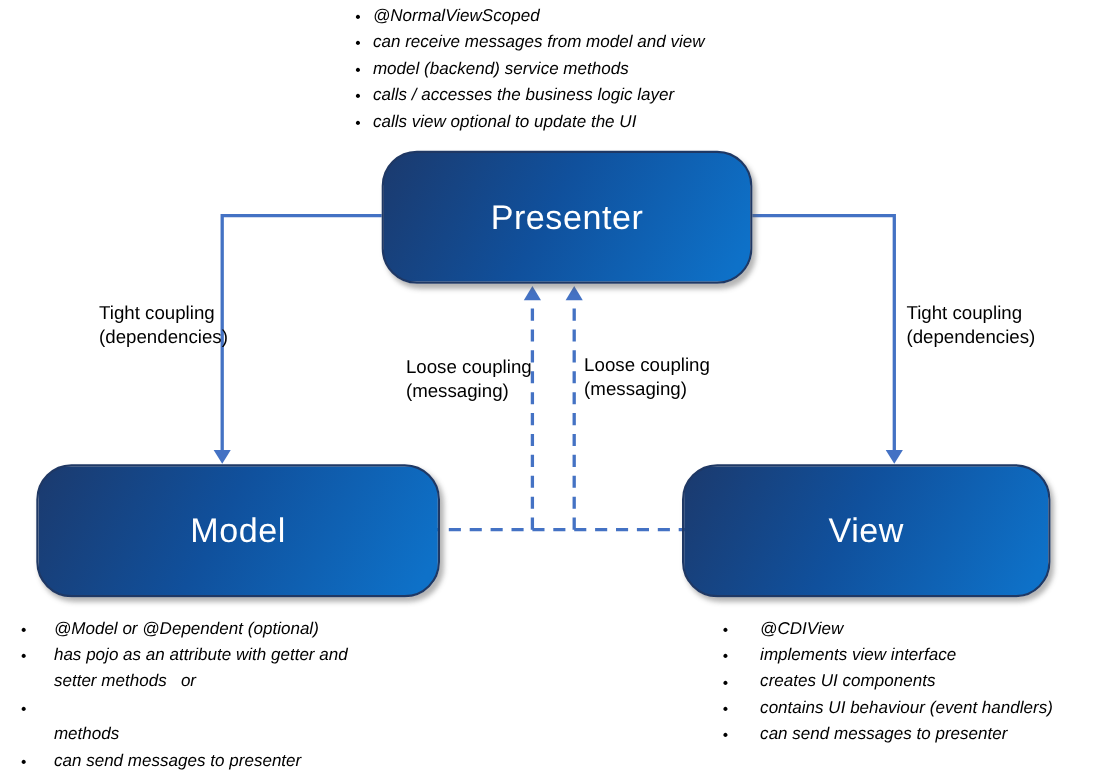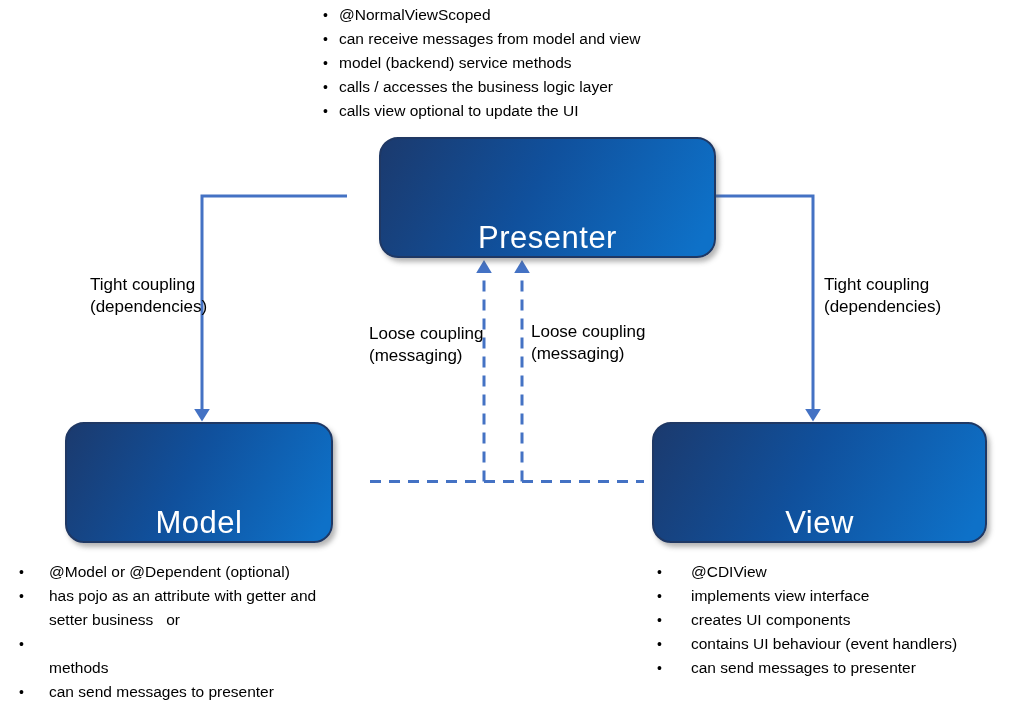--- a/index.html
+++ b/index.html
@@ -21,55 +21,54 @@
     pointer-events: none;
   }
   .conn-line { fill: none; stroke-width: 3; }
   .conn-dashed { stroke-dasharray: 11 8; }
 
   
   .box {
     position: absolute;
     width: 337px;
     height: 121px;
-    border-radius: 19px;
+    border-radius: 32px;
     border: 2.5px solid #1f3864;
     background: linear-gradient(118deg, #1b3a6e 0%, #10509c 45%, #0e71c8 95%);
     box-shadow: 3px 4px 5px rgba(90,90,90,0.45);
     display: flex;
-    align-items: flex-end;
+    align-items: center;
     justify-content: center;
     box-sizing: border-box;
-    margin-left: 32px;
   }
   .box .box-label {
     color: #ffffff;
     font-size: 31px;
     font-weight: 400;
     letter-spacing: 0.5px;
   }
   .box-presenter { left: 347px; top: 137px; }
-  .box-model     { left: 33px;  top: 422px; width: 268px; }
+  .box-model     { left: 33px;  top: 422px; width: 367px; }
   .box-view      { left: 620px; top: 422px; width: 335px; }
 
   
   .notes {
     position: absolute;
     list-style: none;
     margin: 0; padding: 0;
     font-size: 15.5px;
     line-height: 24px;
   }
   .notes li { display: flex; }
   .notes li .dot {
     flex: 0 0 auto;
     text-align: left;
     font-size: 14px;
   }
-  .notes li .txt { white-space: pre-wrap; }
+  .notes li .txt { white-space: pre-wrap; font-style: italic; }
   .notes-top        { left: 323px; top: 3px;   }
   .notes-top .dot        { width: 16px; }
   .notes-model      { left: 19px;  top: 560px; }
   .notes-model .dot      { width: 30px; }
   .notes-view       { left: 657px; top: 560px; }
   .notes-view .dot       { width: 34px; }
   .notes li.cont .dot { visibility: hidden; }
 
   
   .conn-label {
@@ -159,21 +158,21 @@
     <li>
         <span class="dot">•</span>
         <span class="txt">@Model or @Dependent (optional)</span>
       </li>
     <li>
         <span class="dot">•</span>
         <span class="txt">has pojo as an attribute with getter and</span>
       </li>
     <li class="cont">
         <span class="dot">•</span>
-        <span class="txt">setter business   or</span>
+        <span class="txt">setter methods   or</span>
       </li>
     <li>
         <span class="dot">•</span>
       </li>
     <li class="cont">
         <span class="dot">•</span>
         <span class="txt">methods</span>
       </li>
     <li>
         <span class="dot">•</span>

